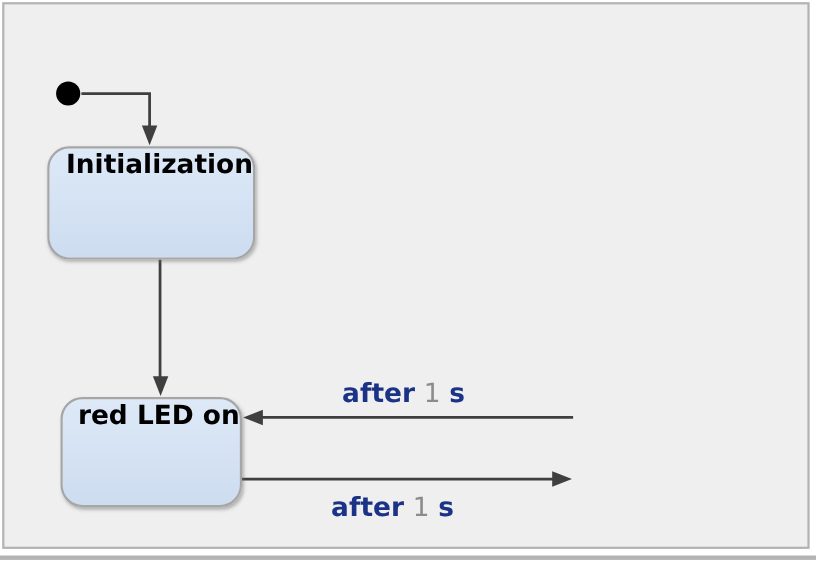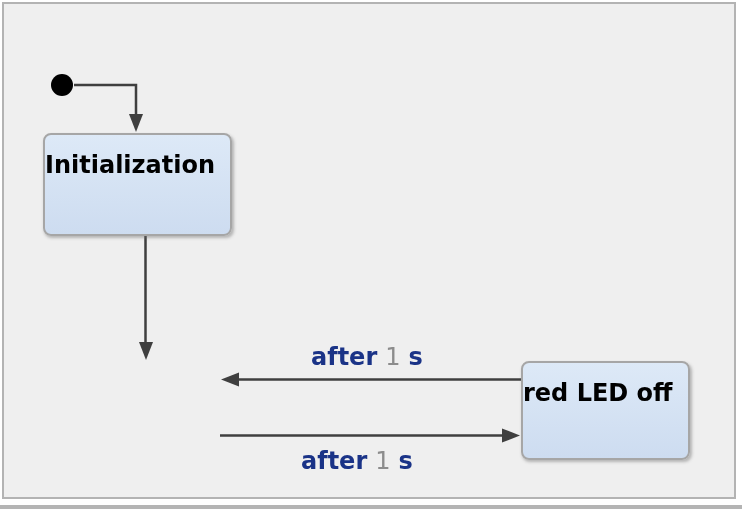--- a/index.html
+++ b/index.html
@@ -60,25 +60,25 @@
     stroke-width:2.5;
     fill:none;
   }
   .arrows-layer polygon {
     fill:var(--line);
     stroke:none;
   }
   .state {
     position:absolute;
     border:2px solid var(--state-border);
-    border-radius:8px;
+    border-radius:20px;
     background:linear-gradient(to bottom, var(--state-fill-top), var(--state-fill-bottom));
     box-shadow:1.5px 2px 3px rgba(110,110,110,0.45);
-    text-align:left;
-    padding-top:16px;
+    text-align:right;
+    padding-top:0;
   }
   .state .state-label {
     font-size:24px;
     font-weight:bold;
     color:var(--state-text);
     white-space:nowrap;
   }
   .state-initialization { left:43px; top:133px; width:189px; height:103px; }
   .state-red-led-on     { left:55px; top:361px; width:165px; height:100px; }
   .state-red-led-off    { left:521px; top:361px; width:169px; height:99px; }
@@ -123,24 +123,24 @@
     <g>
       <path d="M220,435.5 L503,435.5"></path>
       <polygon points="520,435.5 502,428.5 502,442.5"></polygon>
     </g>
   </svg>
 
   <div class="state state-initialization">
     <span class="state-label">Initialization</span>
   </div>
 
+  <div class="state state-red-led-on">
+    <span class="state-label">red LED on</span>
+  </div>
 
-  <div class="state state-red-led-off">
-    <span class="state-label">red LED off</span>
-  </div>
 
 
   <div class="t-label t-label-after-top"><span class="kw">after</span><span class="num">1</span><span class="kw">s</span></div>
 
   <div class="t-label t-label-after-bottom"><span class="kw">after</span><span class="num">1</span><span class="kw">s</span></div>
 
   <div class="bottom-bar"></div>
 </div>
 
 </body></html>

